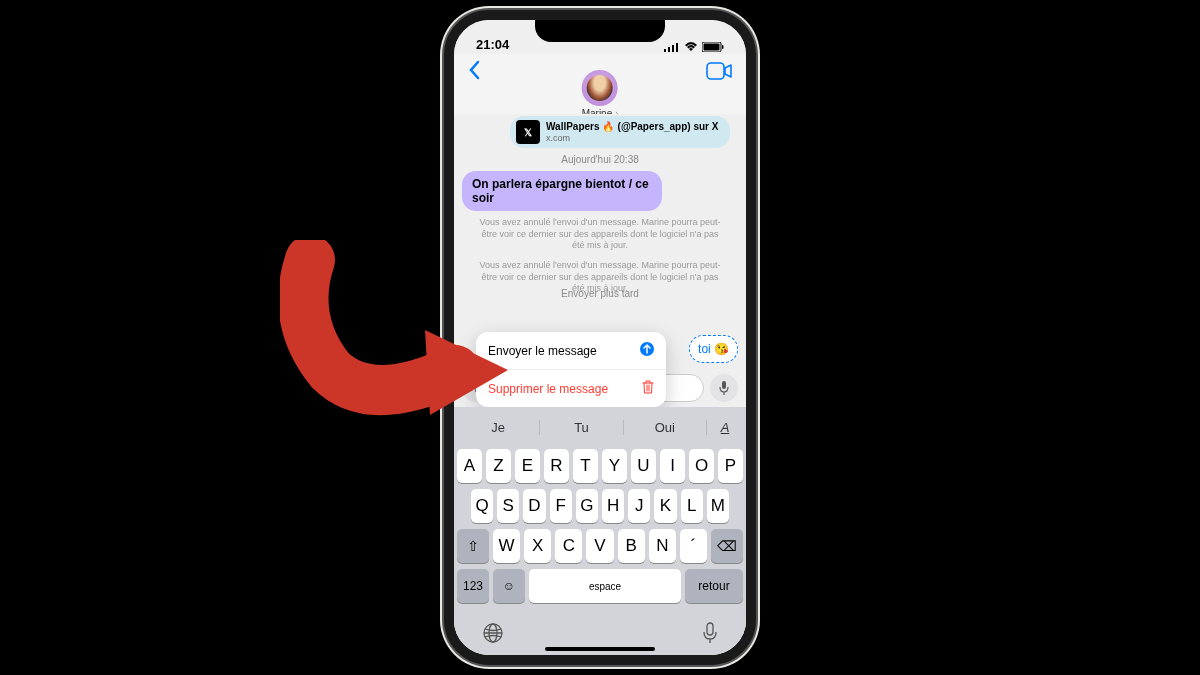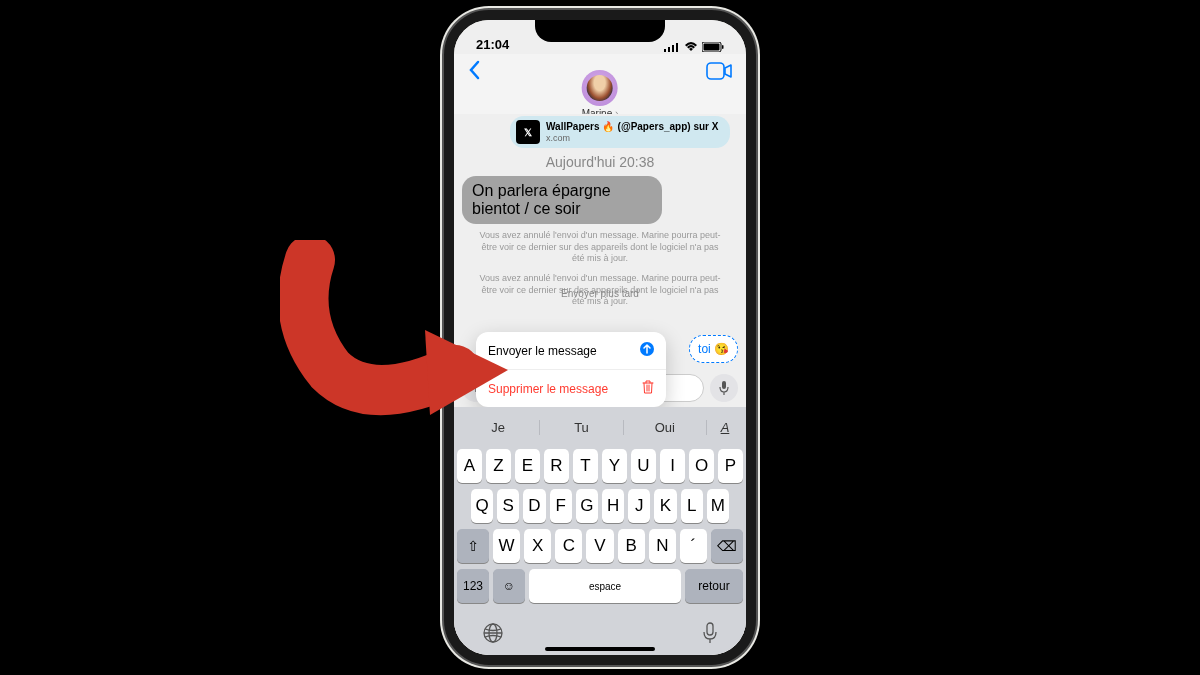--- a/index.html
+++ b/index.html
@@ -121,33 +121,34 @@
     font-size: 10px;
     font-weight: bold;
     flex-shrink: 0;
   }
   .link-text { font-size: 10px; line-height: 1.2; }
   .link-title { font-weight: 600; color: #000; }
   .link-domain { color: #666; font-size: 9px; }
 
   .timestamp {
     text-align: center;
-    font-size: 14px;
+    font-size: 10px;
     color: #888;
     margin: 6px 0 4px;
   }
   .bubble-in {
-    background: #a3a3a3;
+    background: #c4b5fd;
     border-radius: 14px;
     padding: 6px 10px;
-    font-size: 16px;
+    font-size: 12px;
     color: #000;
     max-width: 200px;
     margin: 2px 0;
     display: inline-block;
+    font-weight: bold;
   }
   .system-text {
     font-size: 9px;
     color: #999;
     text-align: center;
     padding: 4px 14px;
     line-height: 1.3;
   }
 
   .context-menu {

